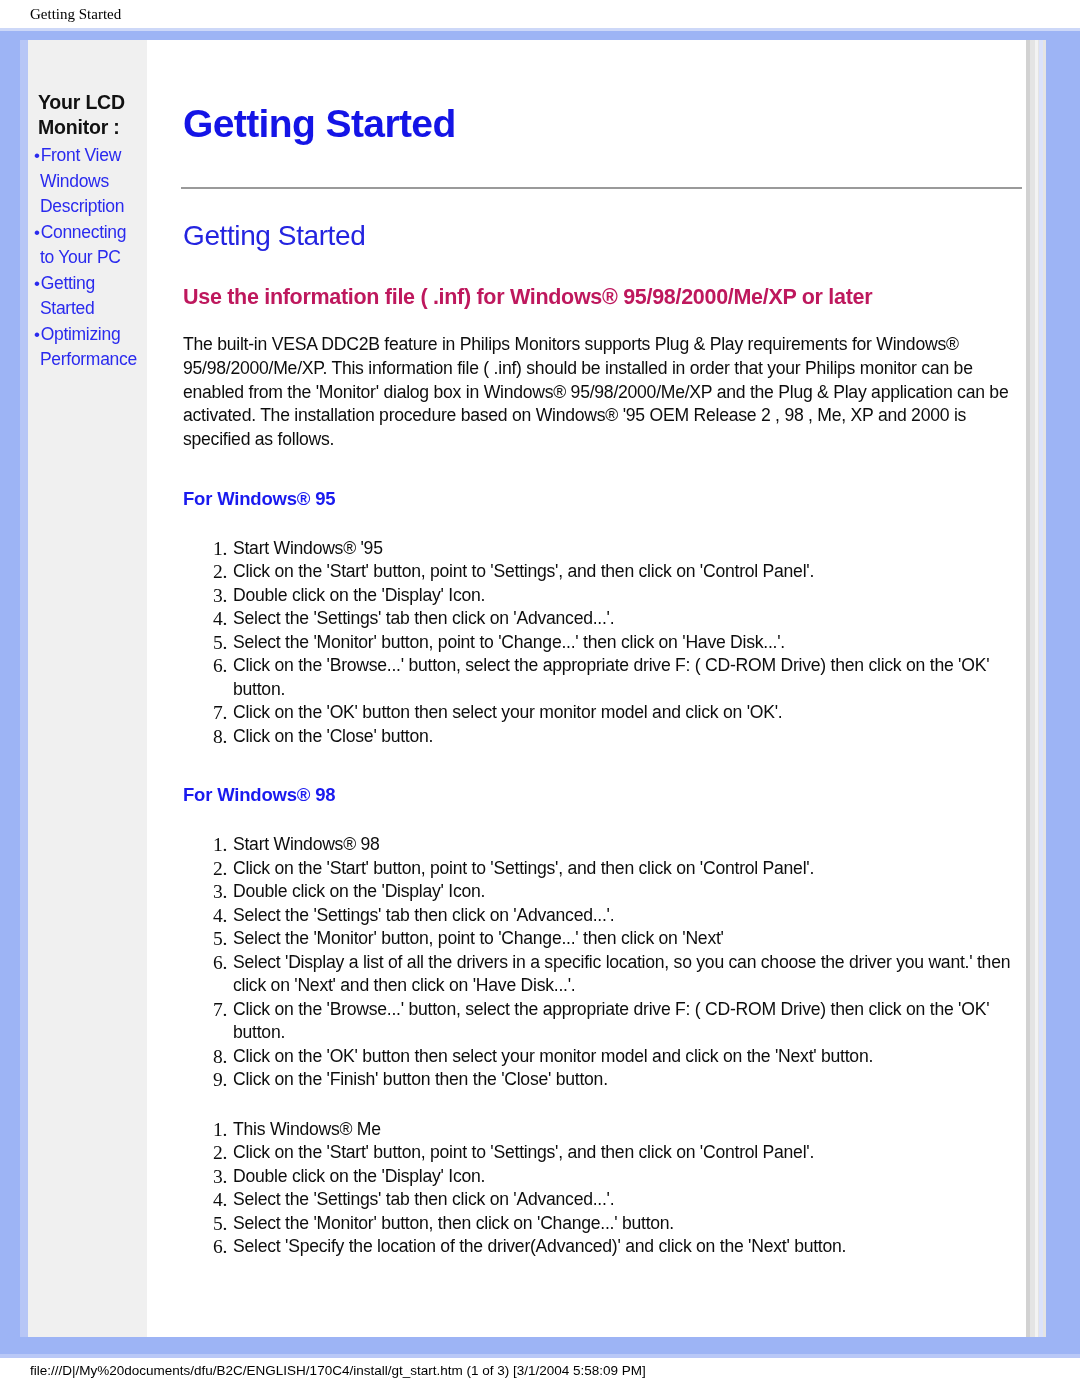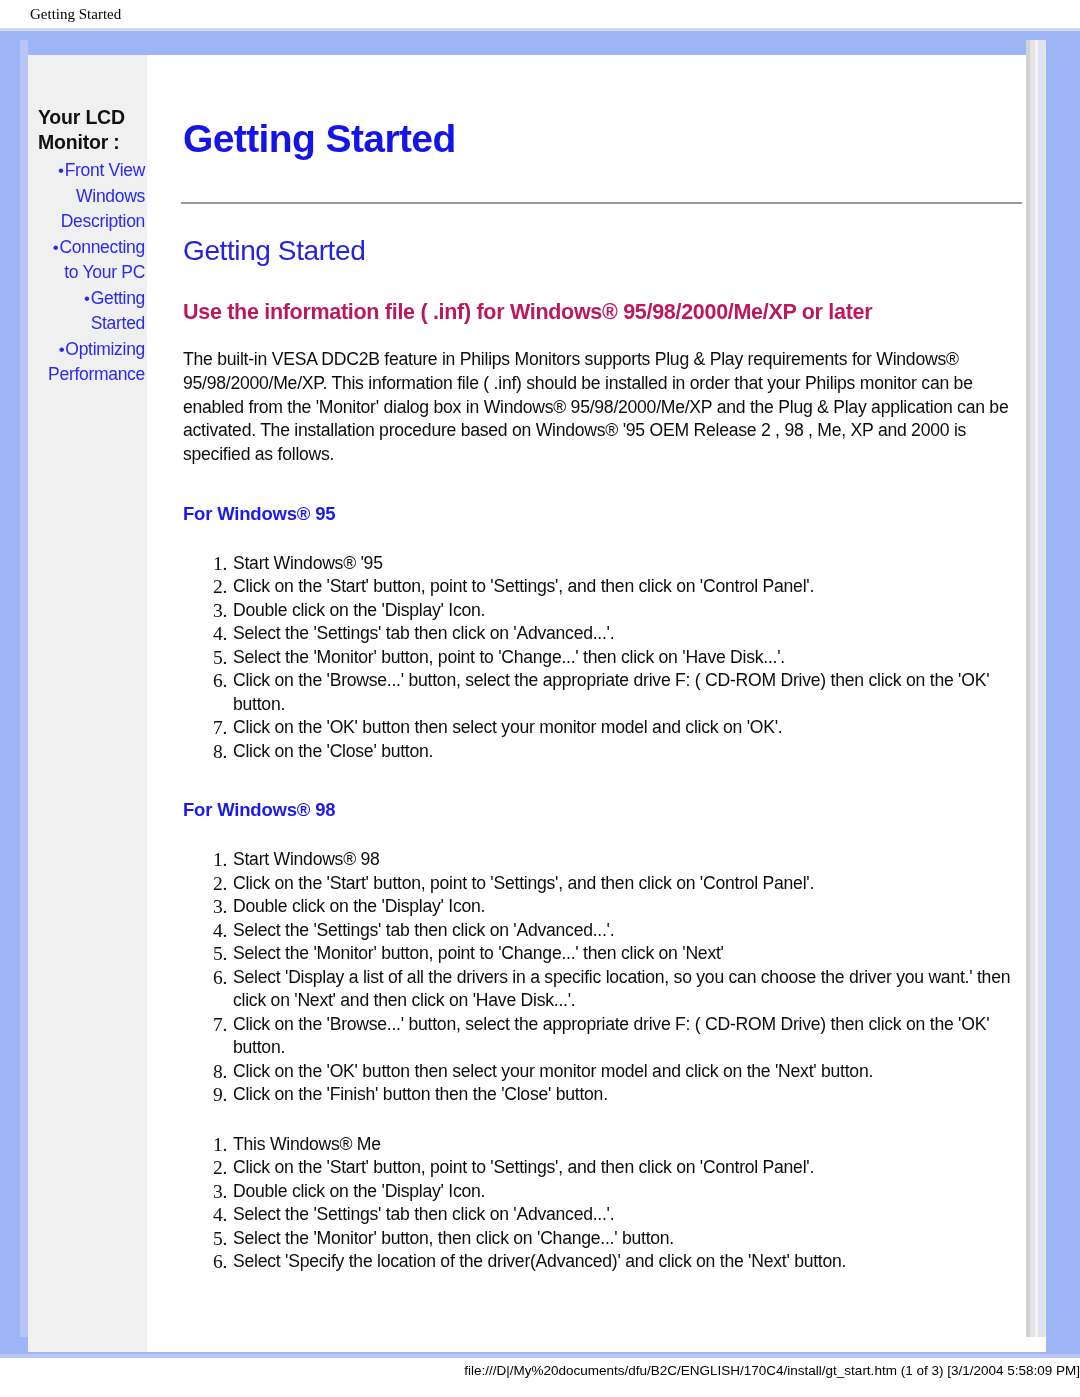--- a/index.html
+++ b/index.html
@@ -37,21 +37,20 @@
     width: 1080px;
     height: 39px;
     background: #ffffff;
     font-family: "Liberation Sans", sans-serif;
     font-size: 13.5px;
     color: #000000;
     line-height: 26px;
     padding-left: 30px;
     box-sizing: border-box;
     white-space: nowrap;
-    text-align: right;
   }
 
   
   .page-frame {
     position: absolute;
     left: 0;
     top: 28px;
     width: 1080px;
     height: 1330px;
     background: #9db4f5;
@@ -69,21 +68,21 @@
     left: 0; bottom: 0;
     width: 1080px;
     height: 4px;
     background: #b9c8f7;
   }
 
   
   .page-inner {
     position: absolute;
     left: 28px;
-    top: 27px;
+    top: 12px;
     width: 1018px;
     height: 1297px;
     background: #ffffff;
     box-sizing: border-box;
     overflow: hidden;
   }
 
   
   .left-gutter {
     position: absolute;
@@ -149,21 +148,20 @@
     padding: 3px 2px 0 6px;
   }
   .side-item {
     display: block;
     color: #2a2aee;
     font-size: 17.5px;
     line-height: 25.5px;
     text-decoration: none;
     letter-spacing: -0.3px;
     cursor: pointer;
-    text-align: right;
   }
   .side-item .bullet {
     color: #2a2aee;
     font-size: 17px;
     padding-right: 1px;
   }
   .side-item .ln2 {
     display: block;
     padding-left: 6px;
   }

